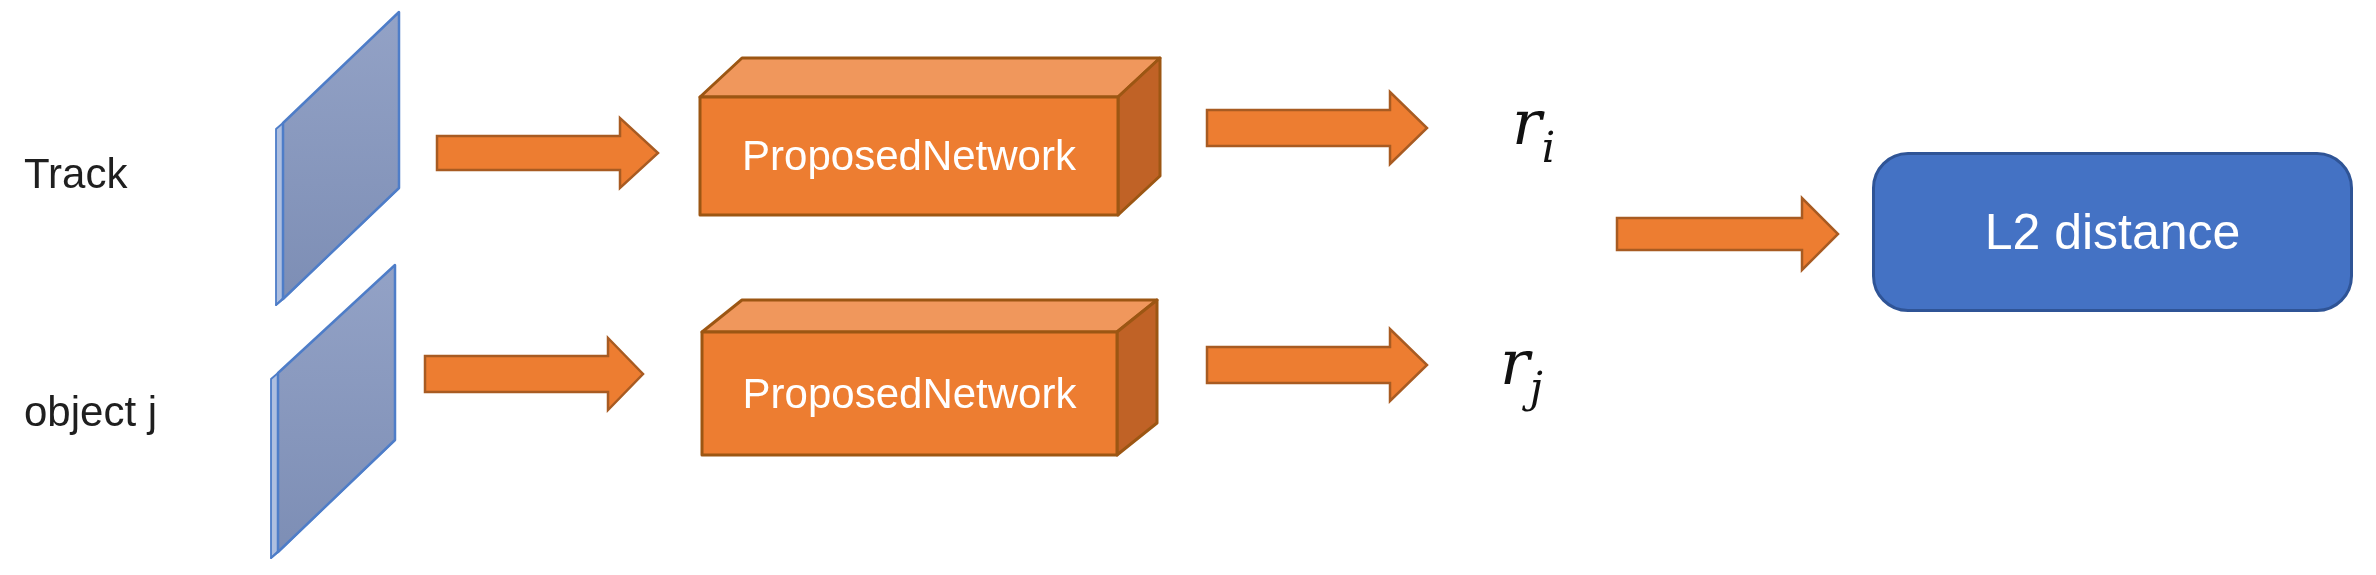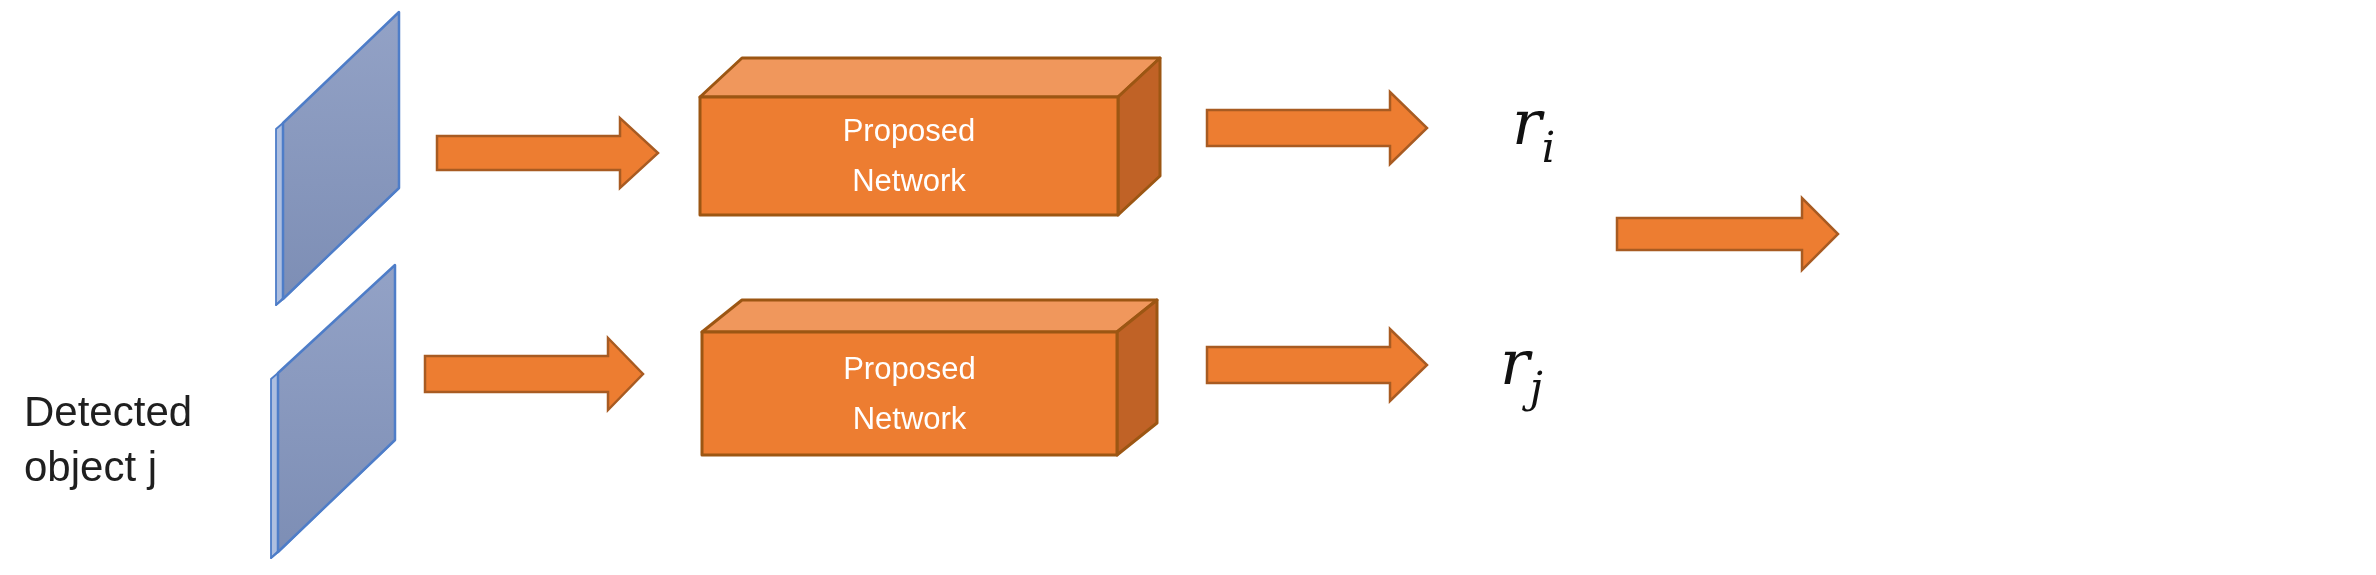--- a/index.html
+++ b/index.html
@@ -24,25 +24,25 @@
   .io-label {
     position: absolute;
     color: var(--text-dark, #1F1F1F);
     font-size: 42px;
     line-height: 55px;
     white-space: nowrap;
   }
   .net-label {
     position: absolute;
     display: flex;
-    flex-direction: column;
+    flex-direction: row;
     align-items: center;
     justify-content: center;
     color: var(--text-light, #FFFFFF);
-    font-size: 31px;
+    font-size: 42px;
     line-height: 50px;
     text-align: center;
   }
   .math-label {
     position: absolute;
     color: #111111;
     font-family: "DejaVu Serif", serif;
     font-style: italic;
     font-size: 62px;
     line-height: 62px;
@@ -112,35 +112,38 @@
     </g>
 
     <g>
       <polygon class="box-top" points="702,332 742,300 1157,300 1117,332"></polygon>
       <polygon class="box-side" points="1117,332 1157,300 1157,423 1117,455"></polygon>
       <rect class="box-front" x="702" y="332" width="415" height="123"></rect>
     </g>
   </svg>
 
   <div class="io-label" style="left:24px; top:146px;">
+    <div>Track</div>
   </div>
 
   <div class="io-label" style="left:24px; top:384px;">
-    <div>Detected</div>
     <div>object j</div>
   </div>
 
   <div class="net-label" style="left:700px; top:97px; width:418px; height:118px;">
     <div>Proposed</div>
     <div>Network</div>
   </div>
 
   <div class="net-label" style="left:702px; top:332px; width:415px; height:123px;">
     <div>Proposed</div>
     <div>Network</div>
   </div>
 
   <div class="math-label" style="left:1512px; top:92px;"><span>r</span><sub>i</sub></div>
 
   <div class="math-label" style="left:1500px; top:332px;"><span>r</span><sub>j</sub></div>
 
+  <div class="l2-box">
+    <span>L2 distance</span>
+  </div>
 
 </div>
 
 </body></html>

